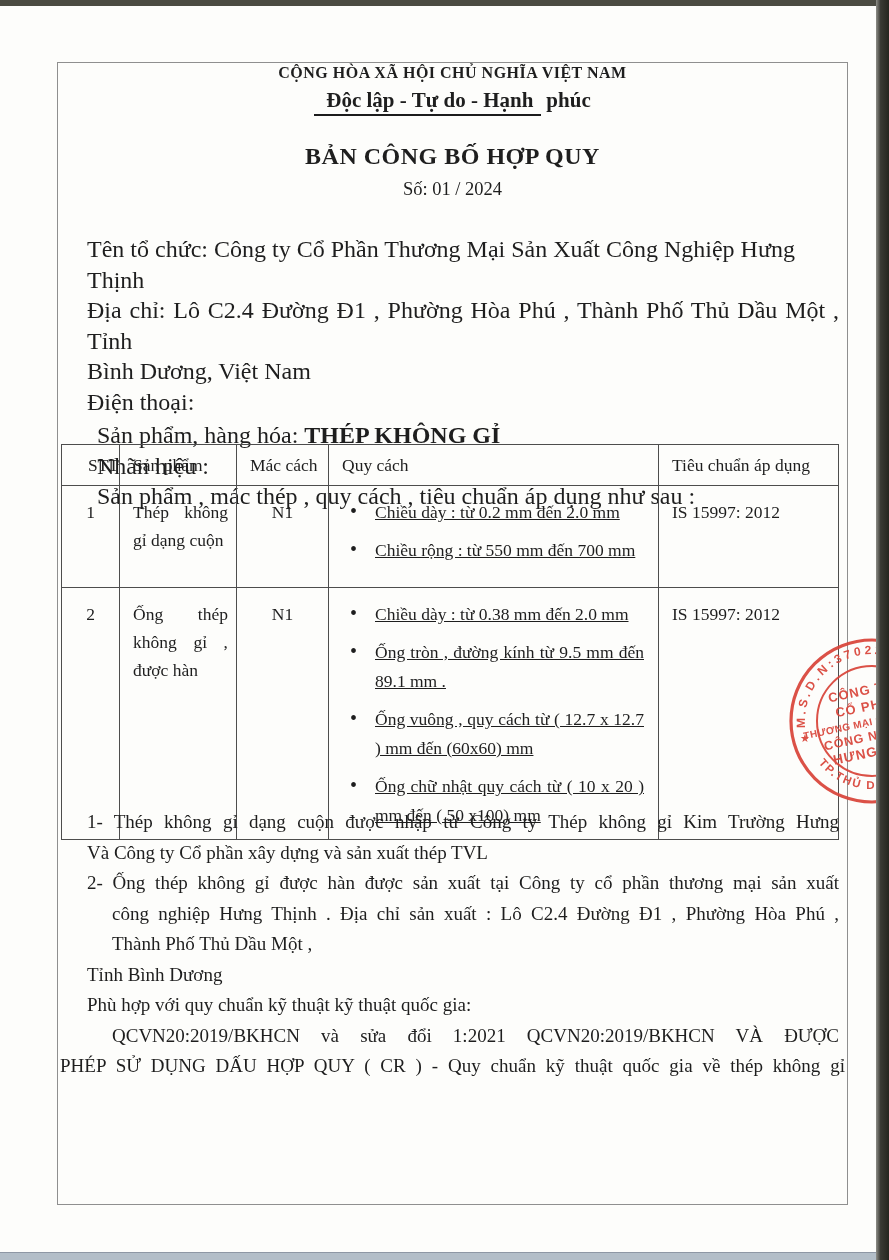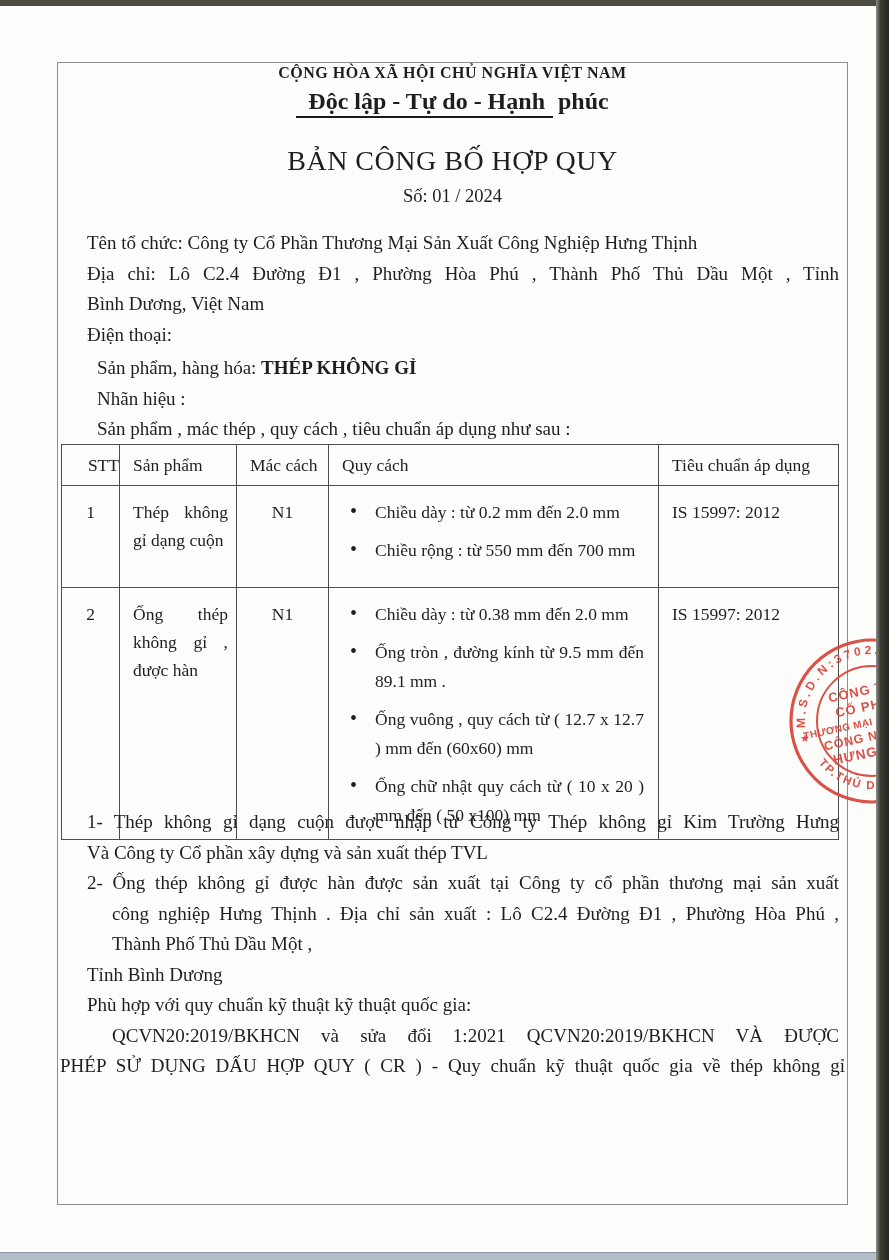--- a/index.html
+++ b/index.html
@@ -13,43 +13,43 @@
   .scan-top{position:absolute;left:0;top:0;width:889px;height:6px;background:#4b4b42;z-index:6;}
   .scan-right{position:absolute;right:0;top:0;width:13px;height:1260px;z-index:6;
     background:linear-gradient(to right,#8f8f89 0%,#3a3a34 35%,#26261f 100%);}
   .scan-bottom{position:absolute;left:0;top:1252px;width:889px;height:8px;background:#b3bec8;border-top:1px solid #8e97a4;z-index:5;}
 
   
   .frame{position:absolute;left:57px;top:62px;width:789px;height:1141px;border:1px solid #8f8f8f;z-index:2;}
 
   .center{text-align:center;}
   .hdr-republic{margin-top:1px;font-size:16px;font-weight:bold;letter-spacing:0.5px;}
-  .hdr-motto{margin-top:6px;font-size:24px;font-weight:bold;}
+  .hdr-motto{margin-top:6px;font-size:21px;font-weight:bold;}
   .hdr-motto .uline{border-bottom:2px solid #1c1c1c;padding:0 8px 2px 12px;}
   .hdr-motto .tail{margin-left:5px;}
-  .doc-title{margin-top:30px;font-size:28px;font-weight:normal;letter-spacing:0.5px;}
+  .doc-title{margin-top:30px;font-size:24px;font-weight:bold;letter-spacing:0.5px;}
   .doc-number{margin-top:9px;font-size:18.5px;}
 
-  .body-block{margin-top:21px;padding:0 8px 0 29px;font-size:19px;line-height:30.5px;}
+  .body-block{margin-top:34px;padding:0 8px 0 29px;font-size:24px;line-height:30.5px;}
   .jlast{text-align:justify;text-align-last:justify;}
   .indent10{padding-left:10px;}
   .b{font-weight:bold;}
 
   
   .spec-table{position:absolute;left:3px;top:381px;width:777px;border-collapse:collapse;table-layout:fixed;
     font-size:17.5px;line-height:28px;}
   .spec-table th,.spec-table td{border:1px solid #4d4d4d;vertical-align:top;overflow:hidden;}
   .spec-table th{font-weight:normal;text-align:left;height:40px;vertical-align:middle;padding:0 0 0 13px;}
   .spec-table th.c{text-align:right;padding:0;}
   .col-stt{width:58px;}  .col-prod{width:117px;} .col-grade{width:92px;} .col-spec{width:330px;} .col-std{width:180px;}
   tr.r1{height:102px;} tr.r2{height:232px;}
   td.stt{text-align:center;padding-top:12px;}
   td.prod{padding:12px 8px 0 13px;text-align:justify;}
   td.grade{text-align:center;padding-top:12px;}
-  td.spec{padding:12px 14px 0 16px;}
+  td.spec{padding:12px 14px 0 16px;text-decoration:underline;}
   td.std{padding:12px 4px 0 13px;}
   .spec ul{margin:0;padding:0;list-style:none;}
   .spec li{position:relative;padding-left:30px;margin-bottom:9px;text-align:justify;line-height:29px;}
   .spec li::before{content:"•";position:absolute;left:5px;top:-1px;font-size:20px;}
 
   
   .notes{position:absolute;left:0;top:744px;width:789px;padding:0 8px 0 29px;box-sizing:border-box;
     font-size:19px;line-height:30.5px;}
   .nind{padding-left:25px;}
   .nfull{margin-left:-27px;margin-right:-6px;}

